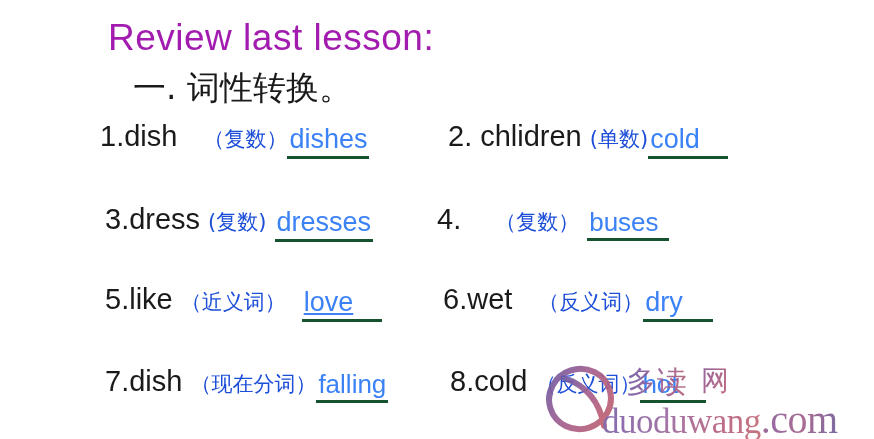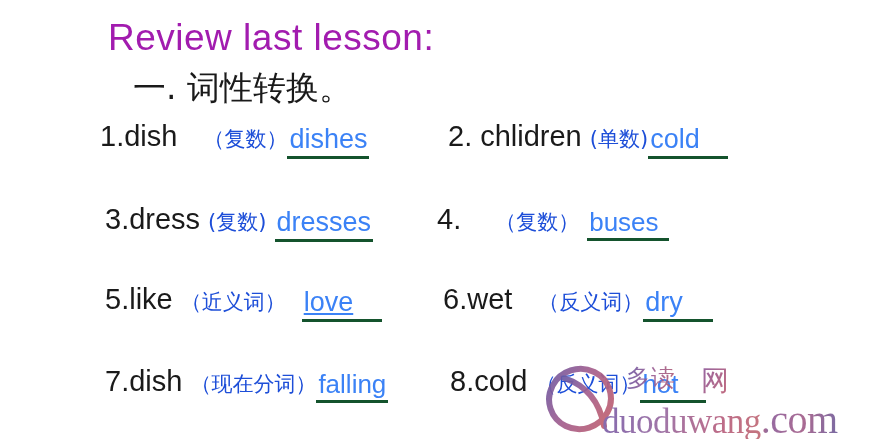--- a/index.html
+++ b/index.html
@@ -121,21 +121,21 @@
     font-size: 40px;
     background: linear-gradient(100deg, #8c5f9b 0%, #a35f8a 50%, #6e5f9c 100%);
     -webkit-background-clip: text;
     background-clip: text;
     color: transparent;
   }
   .wm-cn {
     position: absolute;
     left: 86px;
     top: 2px;
-    font-size: 24px;
+    font-size: 30px;
     font-family: "DejaVu Sans", sans-serif;
     background: linear-gradient(100deg, #6b5ba5 0%, #9a5f95 50%, #b55f74 100%);
     -webkit-background-clip: text;
     background-clip: text;
     color: transparent;
     white-space: nowrap;
     letter-spacing: 1px;
   }
   .wm-wang {
     position: absolute;

